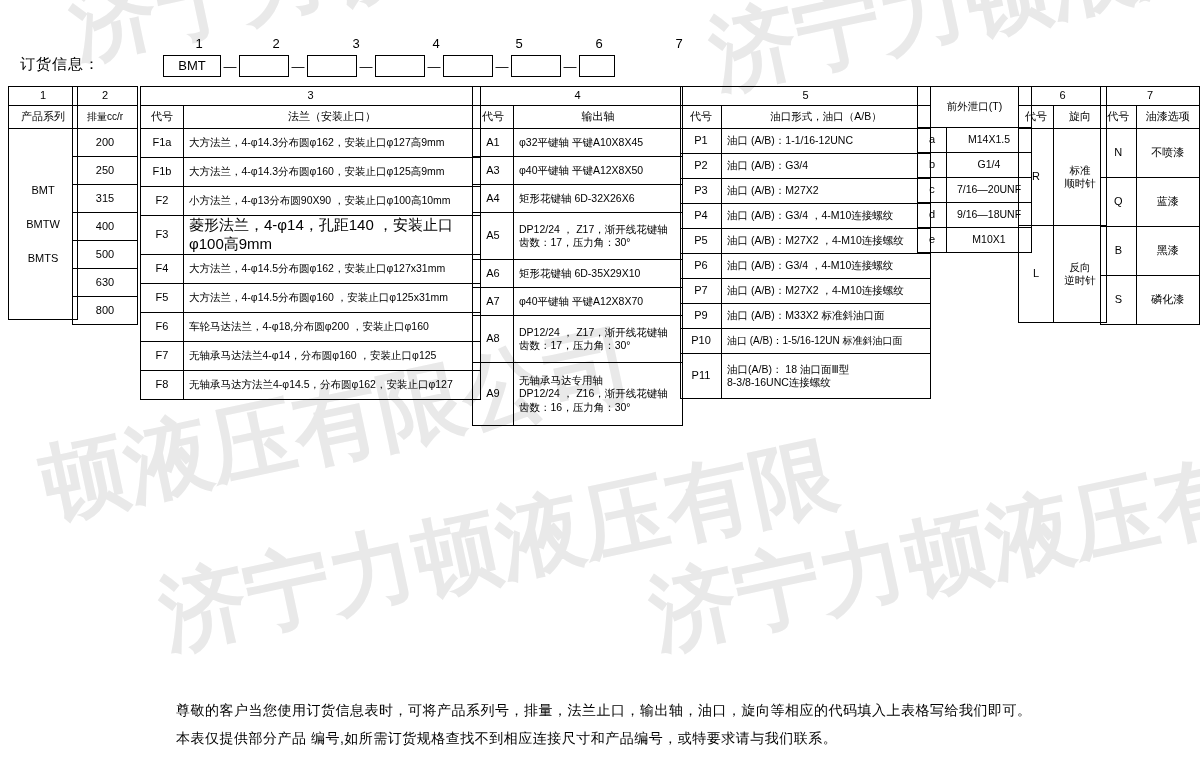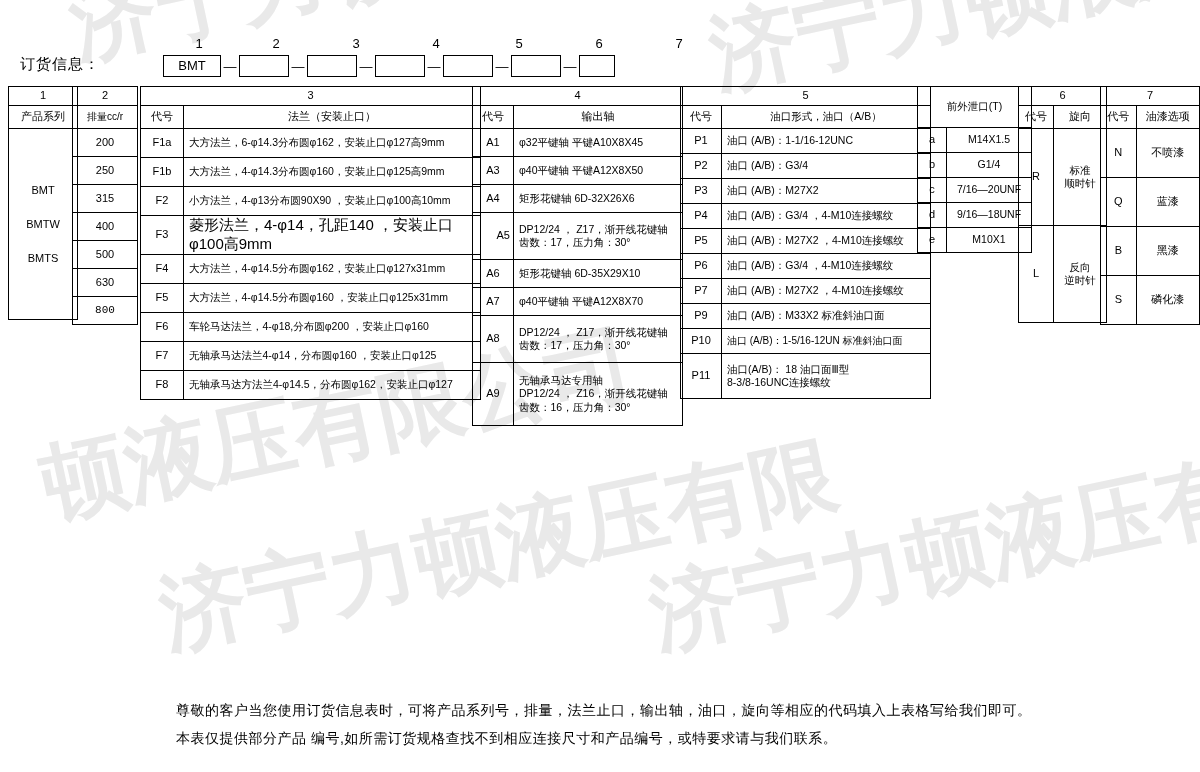--- a/index.html
+++ b/index.html
@@ -118,39 +118,39 @@
       <tr>
             <td style="height:27px;">400</td>
           </tr>
       <tr>
             <td style="height:27px;">500</td>
           </tr>
       <tr>
             <td style="height:27px;margin-top:16px;">630</td>
           </tr>
       <tr>
-            <td style="height:27px;font-family:Liberation Mono, monospace;">800</td>
+            <td style="height:27px;">800</td>
           </tr>
     </tbody>
       </table>
   </div>
 
   <div class="abs" style="left:140px;top:86px;">
     <table class="g">
       <tbody>
           <tr>
             <td colspan="2" style="width:326px;height:18px;">3</td>
           </tr>
       <tr>
         <td style="width:36px;height:22px;">代号</td>
         <td style="width:290px;height:22px;">法兰（安装止口）</td>
       </tr>
       <tr>
             <td style="height:28px;">F1a</td>
-            <td class="lft" style="height:28px;font-size:10.5px;">大方法兰，6-φ14.3分布圆φ162，安装止口φ127高9mm</td>
+            <td class="lft" style="height:28px;font-size:10.5px;">大方法兰，4-φ14.3分布圆φ162，安装止口φ127高9mm</td>
           </tr>
       <tr>
             <td style="height:28px;">F1b</td>
             <td class="lft" style="height:28px;font-size:10.5px;">大方法兰，4-φ14.3分布圆φ160，安装止口φ125高9mm</td>
           </tr>
       <tr>
             <td style="height:28px;">F2</td>
             <td class="lft" style="height:28px;font-size:10.5px;">小方法兰，4-φ13分布圆90X90      ，安装止口φ100高10mm</td>
           </tr>
       <tr>
@@ -197,21 +197,21 @@
           </tr>
       <tr>
             <td style="height:27px;">A3</td>
             <td class="lft" style="height:27px;font-size:10.5px;">φ40平键轴  平键A12X8X50</td>
           </tr>
       <tr>
             <td style="height:27px;">A4</td>
             <td class="lft" style="height:27px;font-size:10.5px;">矩形花键轴 6D-32X26X6</td>
           </tr>
       <tr>
-            <td style="height:46px;text-align:right;">A5</td>
+            <td style="height:46px;">A5</td>
             <td class="lft" style="height:46px;font-size:10.5px;white-space:pre-line;">DP12/24 ， Z17，渐开线花键轴
 齿数：17，压力角：30°</td>
           </tr>
       <tr>
             <td style="height:27px;">A6</td>
             <td class="lft" style="height:27px;font-size:10.5px;">矩形花键轴    6D-35X29X10</td>
           </tr>
       <tr>
             <td style="height:27px;">A7</td>
             <td class="lft" style="height:27px;font-size:10.5px;">φ40平键轴  平键A12X8X70</td>

